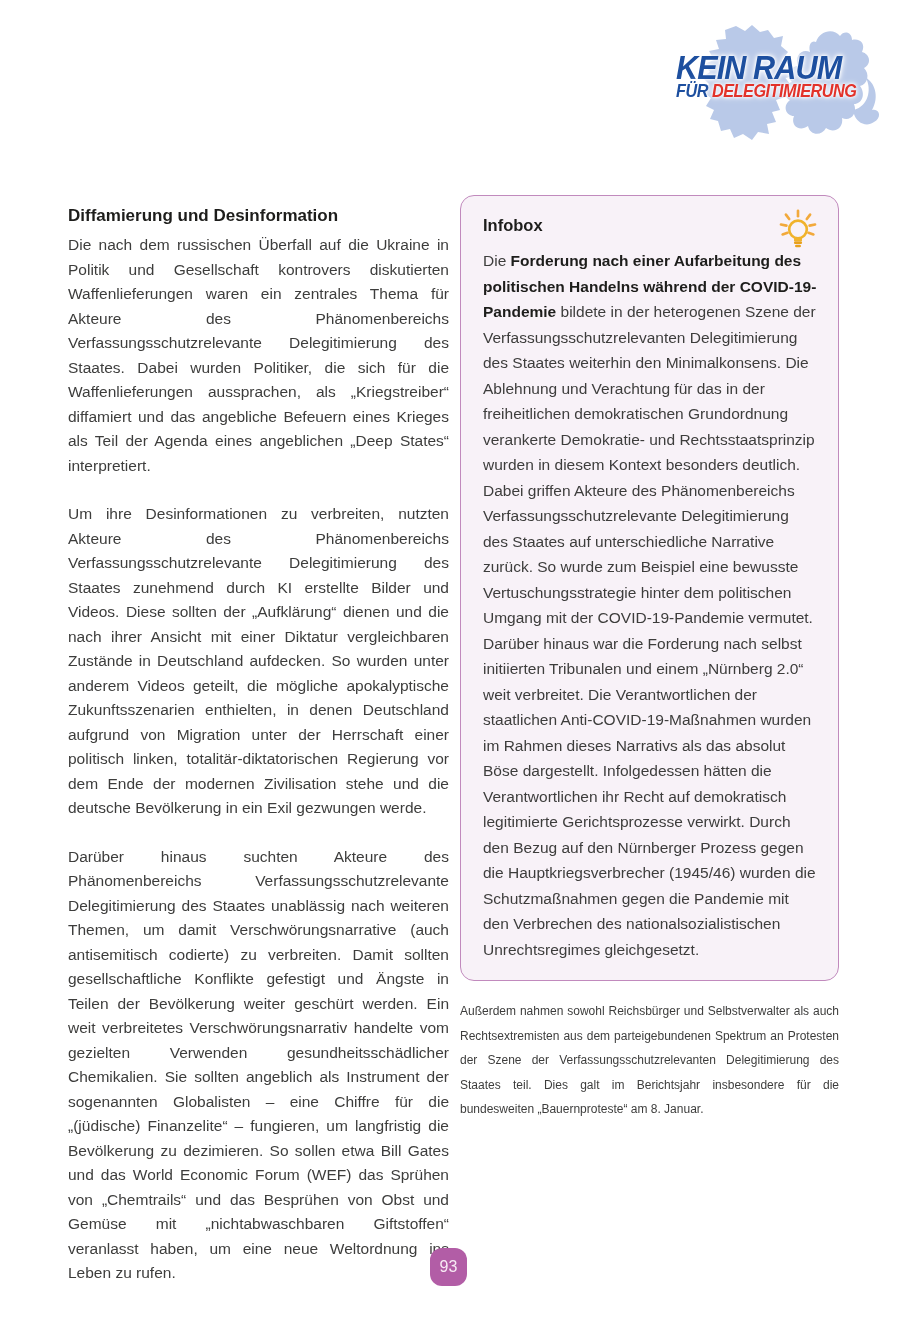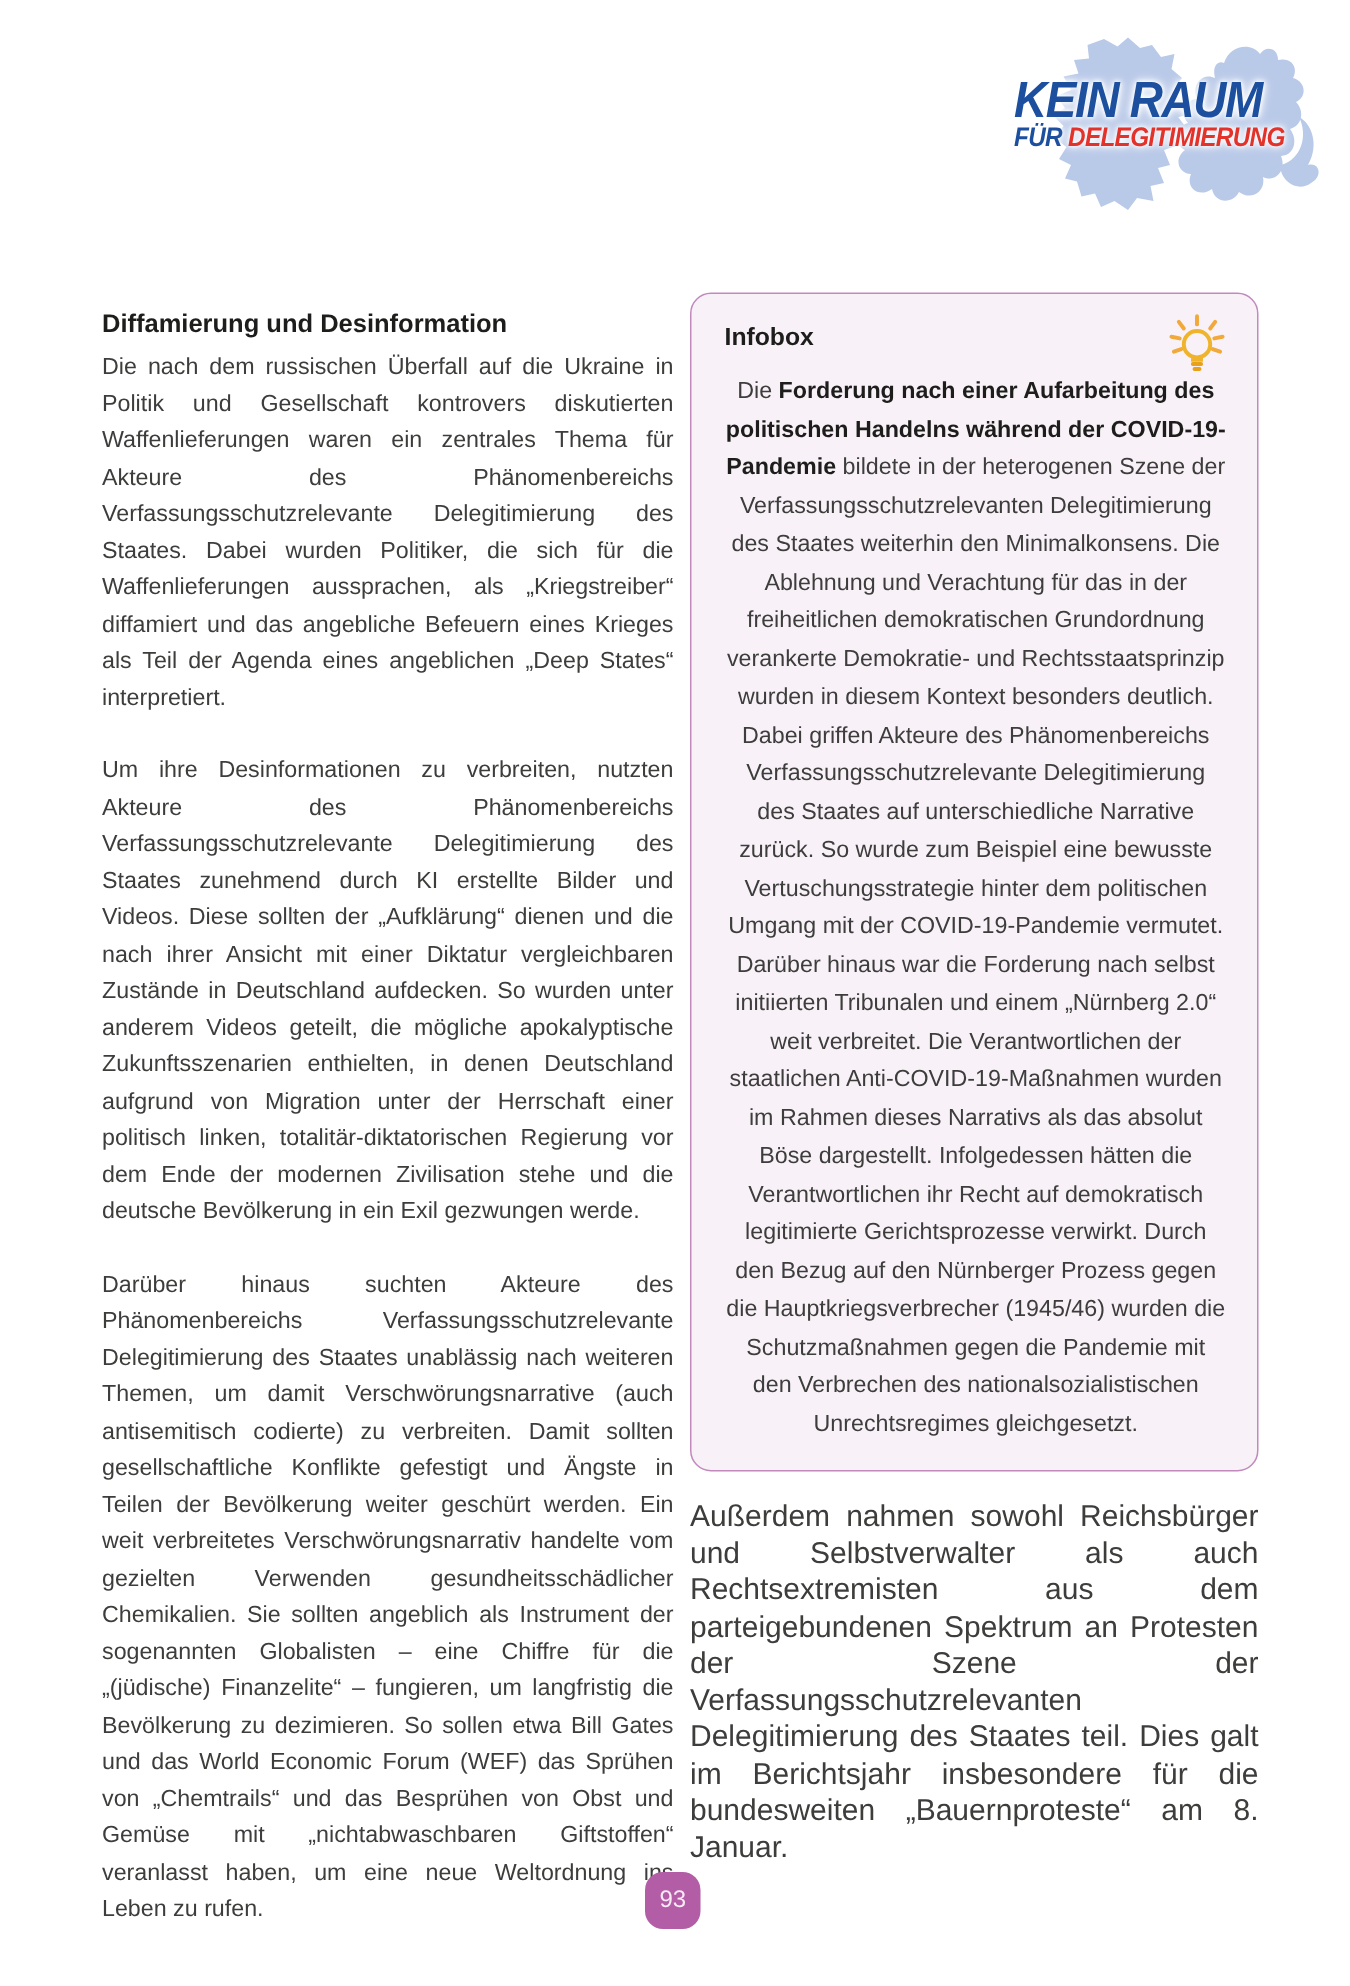--- a/index.html
+++ b/index.html
@@ -55,25 +55,25 @@
     border-radius: 14px;
     padding: 16px 20px 18px 22px;
   }
   .infobox-head { position: relative; height: 34px; }
   .infobox-title {
     font-size: 16.5px; font-weight: bold; color: #1d1d1b; line-height: 26px;
   }
   .infobox-head svg { position: absolute; right: -2px; top: -4px; }
   .infobox-body {
     margin: 2px 0 0 0; font-size: 15.5px; line-height: 25.5px;
-    text-align: center; color: #3d3d3c;
+    text-align: left; color: #3d3d3c;
   }
   .infobox-body b { color: #1d1d1b; }
   .aside-para {
-    margin: 18px 0 0 0; font-size: 20px; line-height: 24.5px;
+    margin: 18px 0 0 0; font-size: 12px; line-height: 24.5px;
     text-align: justify; hyphens: auto;
   }
 
   
   .page-badge {
     position: absolute; left: 430px; top: 1248px;
     width: 37px; height: 38px;
     background: #b25da6;
     color: #f7eaf4;
     display: flex; align-items: center; justify-content: center;

